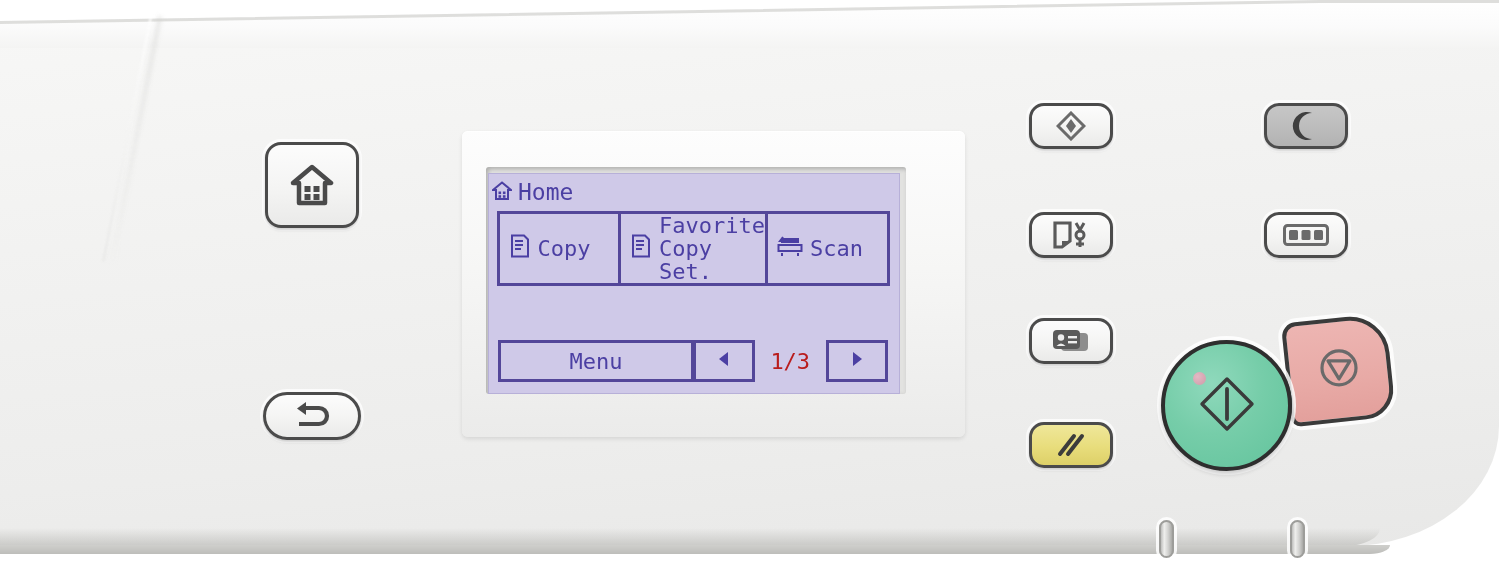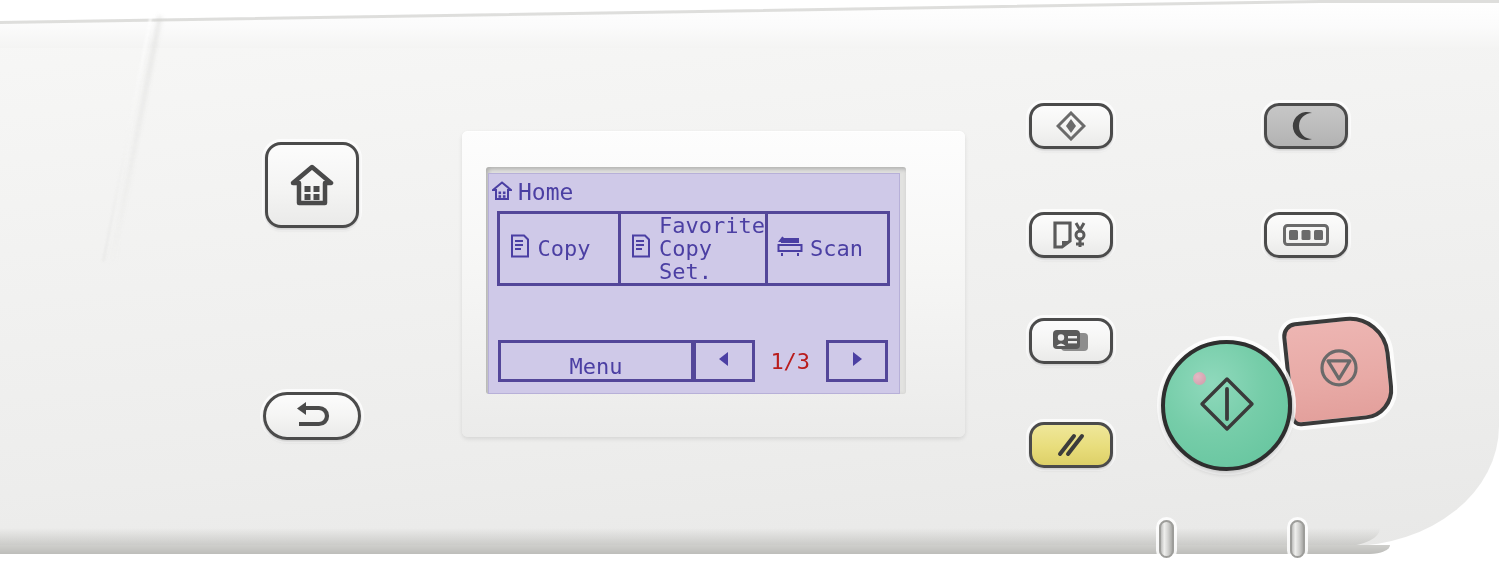--- a/index.html
+++ b/index.html
@@ -168,21 +168,21 @@
     font-size:22px;line-height:1.05;color:#4b3fa3;
   }
   .tile .tlabel{white-space:pre-line;}
   
   #lcd-bottom{
     position:absolute;left:10px;top:167px;width:390px;height:42px;
     display:flex;align-items:stretch;
   }
   #btn-menu{
     width:196px;border:3px solid #534699;margin-right:-1.5px;
-    display:flex;align-items:flex-end;justify-content:center;
+    display:flex;align-items:center;justify-content:center;
     font-size:22px;color:#4b3fa3;box-sizing:border-box;
   }
   #nav-group{
     flex:1;display:flex;align-items:stretch;
   }
   .navbtn{
     width:62px;border:3px solid #534699;box-sizing:border-box;
     display:flex;align-items:center;justify-content:center;
   }
   #page-indicator{

